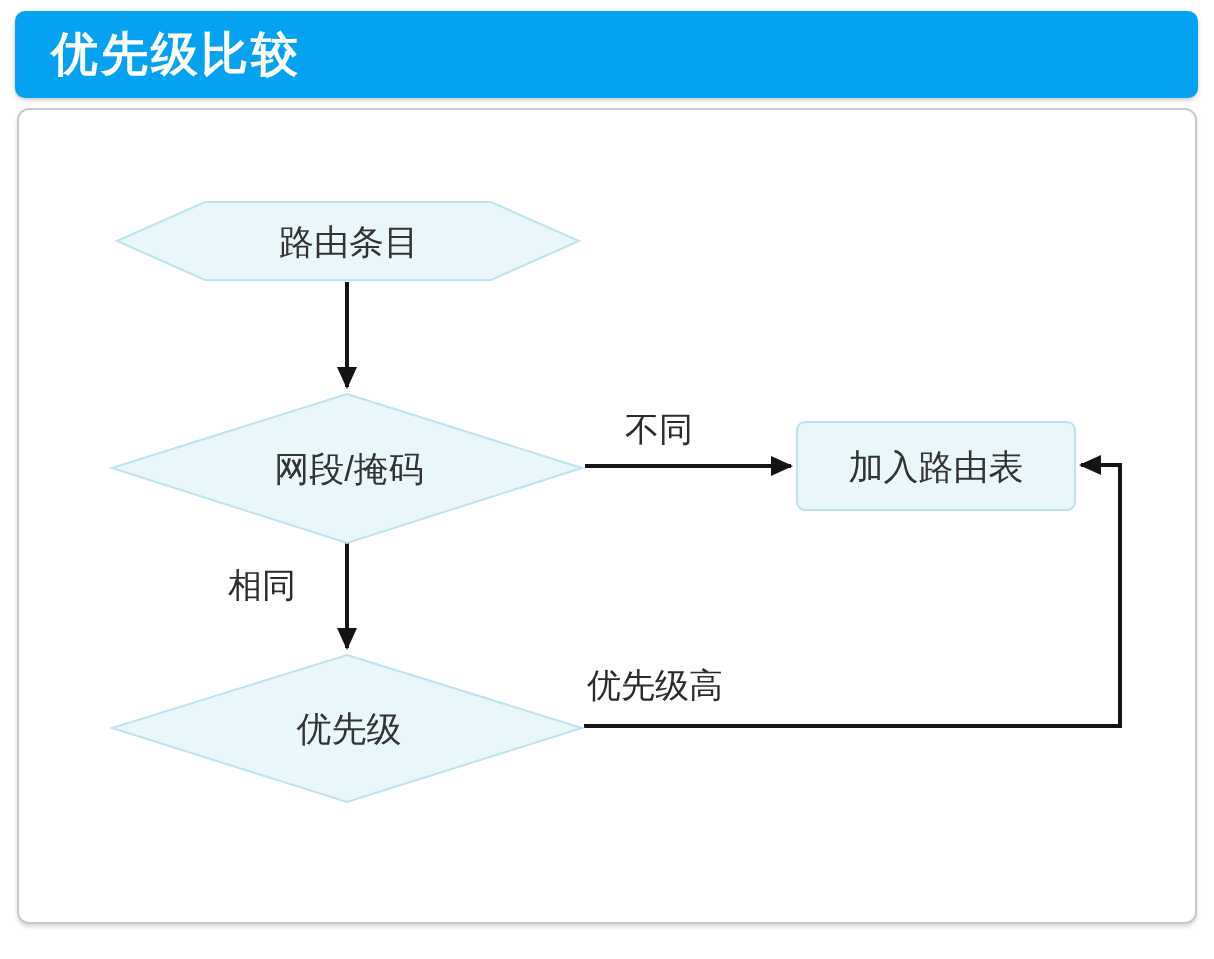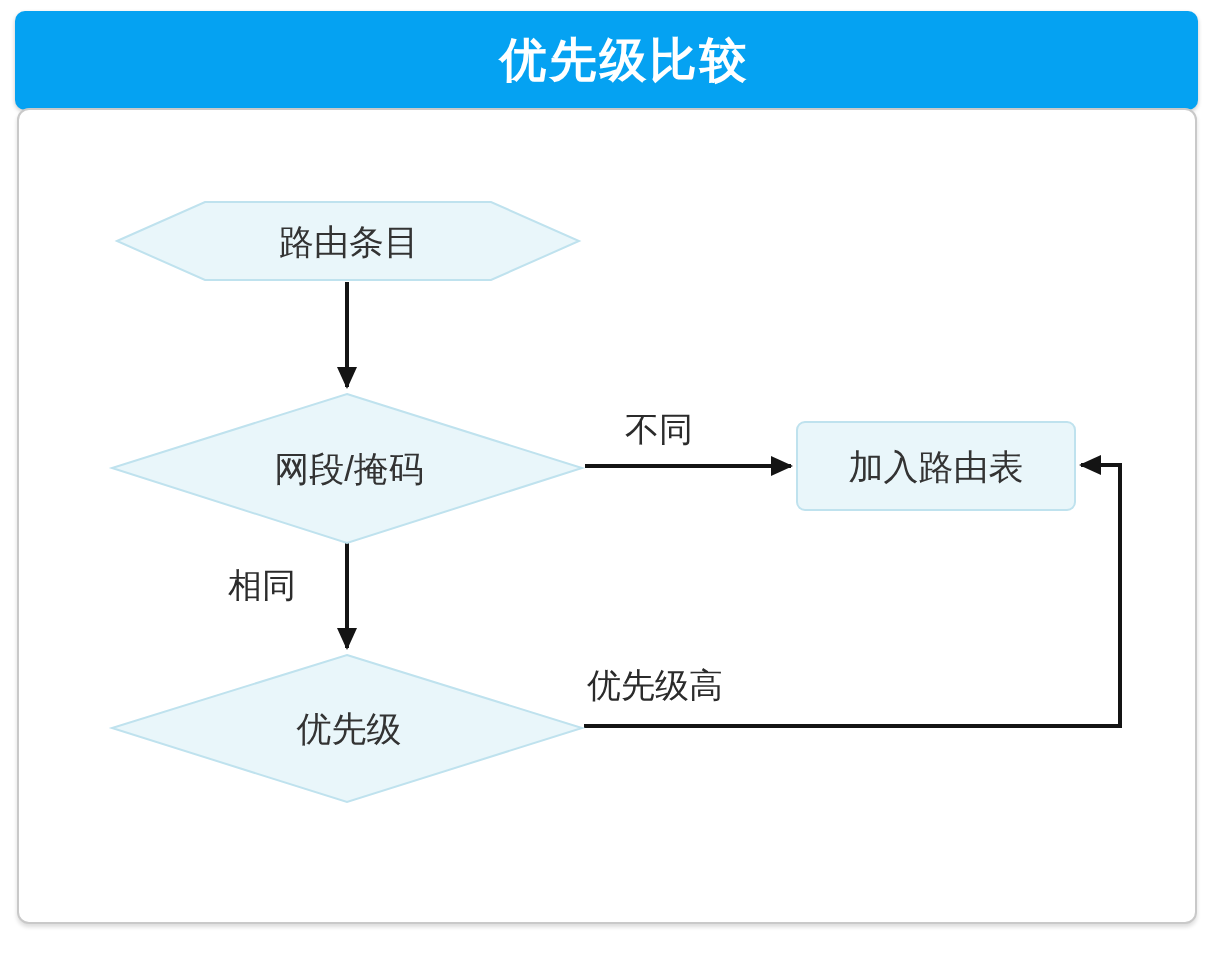--- a/index.html
+++ b/index.html
@@ -18,27 +18,26 @@
     height: 959px;
     background: var(--page-bg);
     font-family: "Liberation Sans", sans-serif;
     overflow: hidden;
   }
   .header-bar {
     position: absolute;
     left: 15px;
     top: 11px;
     width: 1183px;
-    height: 99px;
+    height: 87px;
     background: var(--header-bg);
     border-radius: 10px;
     box-shadow: 0 2px 4px rgba(0,0,0,0.22);
     display: flex;
     align-items: center;
-    justify-content: center;
     padding-left: 36px;
   }
   .header-title {
     color: var(--title-color);
     font-family: "Liberation Serif", serif;
     font-weight: bold;
     font-size: 47px;
     letter-spacing: 3px;
     line-height: 1;
   }

